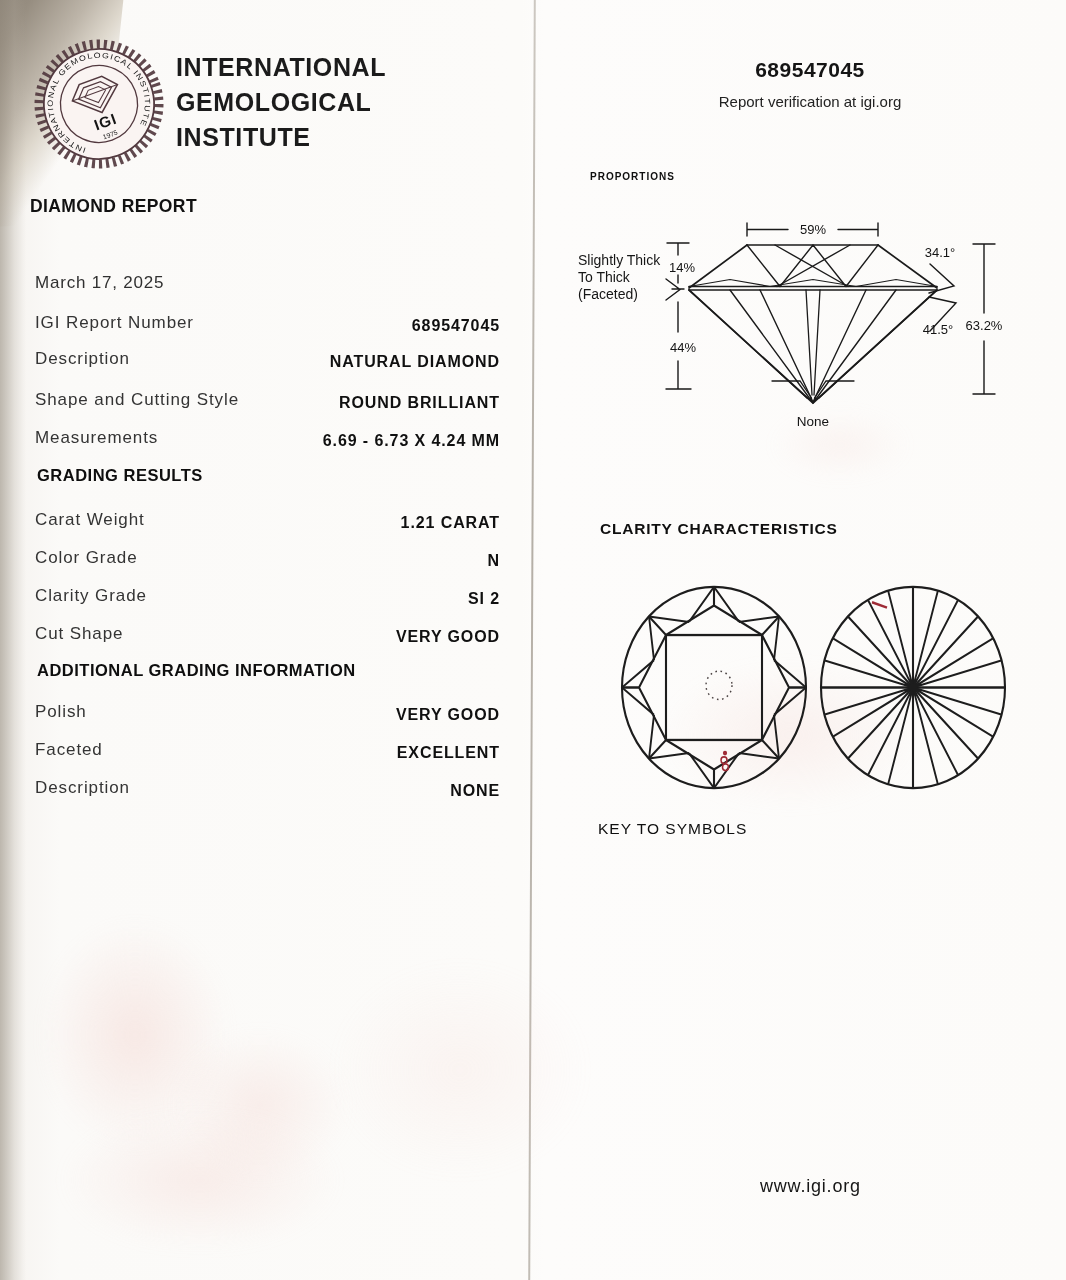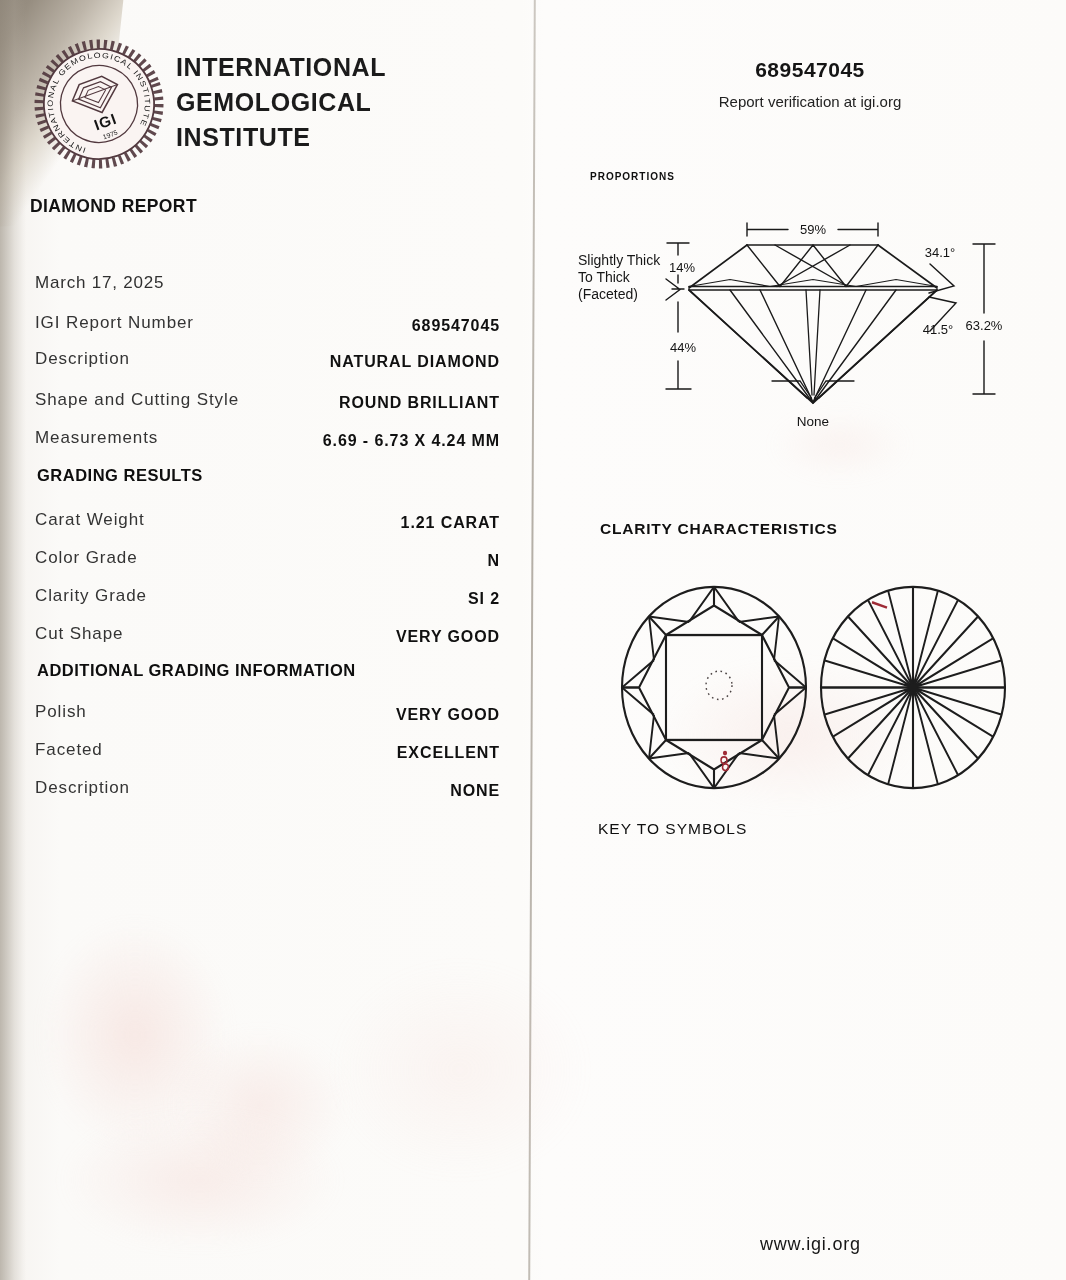--- a/index.html
+++ b/index.html
@@ -37,21 +37,21 @@
   
   .verif{left:640px;top:58px;width:340px;text-align:center;}
   .verif .num{font-size:21px;font-weight:600;letter-spacing:.5px;color:#151515;}
   .verif .note{margin-top:11px;font-size:15px;color:#222;}
   .prop-head{left:590px;top:171px;font-size:10px;font-weight:bold;letter-spacing:1px;color:#0f0f0f;}
   .clarity-head{left:600px;top:520px;font-size:15.5px;font-weight:bold;letter-spacing:.8px;color:#0f0f0f;}
   .key-head{left:598px;top:820px;font-size:15.5px;font-weight:normal;letter-spacing:1px;color:#0f0f0f;}
   .key-lines{left:621px;top:855px;font-size:14px;line-height:18.5px;color:#1c1c1c;}
   .girdle-note{left:578px;top:252px;width:90px;font-size:14px;line-height:17px;color:#161616;}
   .girdle-note span{display:block;}
-  .footer-url{left:760px;top:1234px;font-size:18px;letter-spacing:.8px;color:#161616;}
+  .footer-url{left:760px;top:1176px;font-size:18px;letter-spacing:.8px;color:#161616;}
   svg text{font-family:"Liberation Sans","DejaVu Sans",sans-serif;fill:#141414;}
   .dim-text{font-size:13px;}
   .culet-text{font-size:13.5px;}
 </style>
 </head>
 <body>
 
 <div class="page">
 
   <div class="abs corner-curl"></div>

